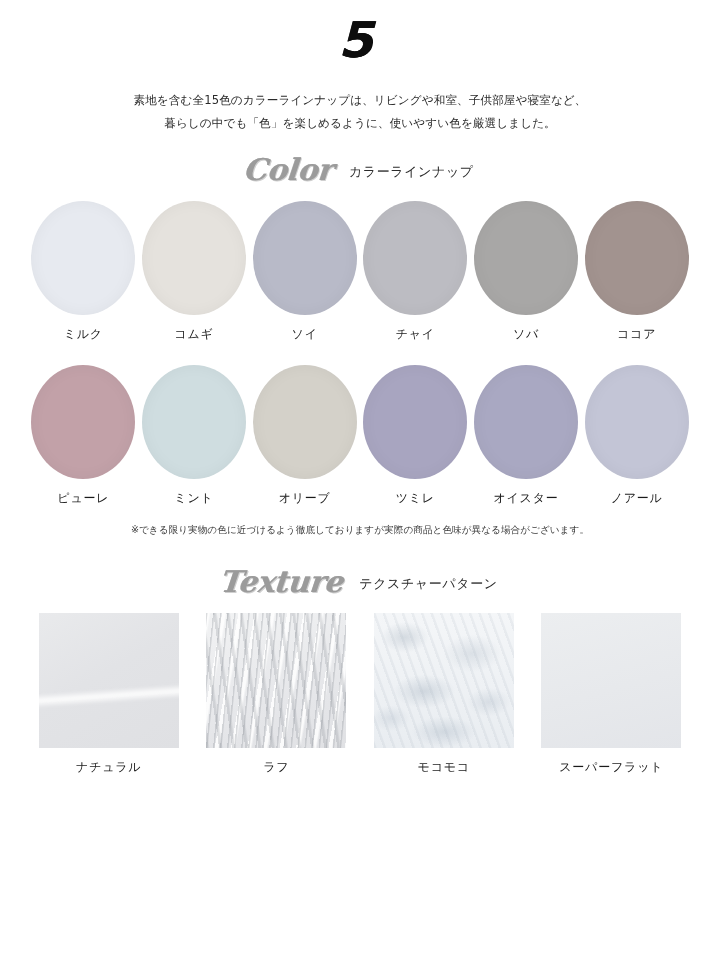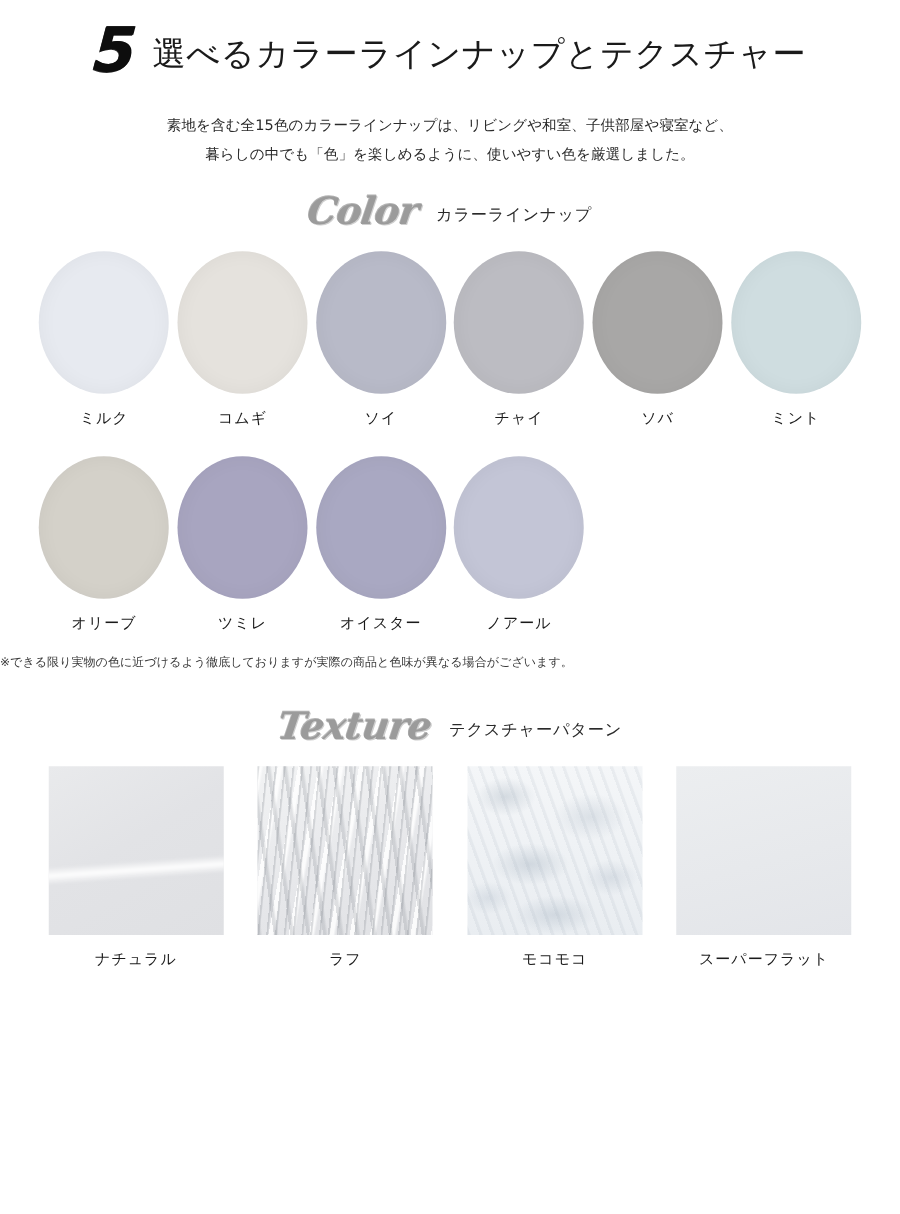--- a/index.html
+++ b/index.html
@@ -115,20 +115,21 @@
   .swatch-label {
     margin-top: 11px;
     font-family: "DejaVu Sans", sans-serif;
     font-size: 12px;
     letter-spacing: 0.8px;
     color: #1a1a1a;
   }
 
   .note {
     margin-top: 17px;
+    text-align: center;
     font-family: "DejaVu Sans", sans-serif;
     font-size: 9.6px;
     color: #3a3a3a;
     letter-spacing: 0.05px;
   }
 
   
   .texture-section { margin-top: 30px; }
 
   .texture-grid {
@@ -210,21 +211,20 @@
   .tex-superflat {
     background: linear-gradient(165deg, #eceef0 0%, #e7e9ec 55%, #e3e5e9 100%);
   }
 </style>
 </head>
 <body>
 
 <div class="header">
   <div class="title-row">
     <span class="section-number">5</span>
-    <span class="title-text">選べるカラーラインナップとテクスチャー</span>
   </div>
   <div class="lead">
     <div>素地を含む全15色のカラーラインナップは、リビングや和室、子供部屋や寝室など、</div>
     <div>暮らしの中でも「色」を楽しめるように、使いやすい色を厳選しました。</div>
   </div>
 </div>
 
 <div class="color-section">
   <div class="script-head">
     <span class="script-word">Color</span>
@@ -246,20 +246,28 @@
       </div>
       <div class="swatch-cell">
         <div class="swatch" style="background: rgb(188, 188, 194);"></div>
         <div class="swatch-label">チャイ</div>
       </div>
       <div class="swatch-cell">
         <div class="swatch" style="background: rgb(168, 167, 166);"></div>
         <div class="swatch-label">ソバ</div>
       </div>
       <div class="swatch-cell">
+        <div class="swatch" style="background: rgb(162, 147, 143);"></div>
+        <div class="swatch-label">ココア</div>
+      </div>
+      <div class="swatch-cell">
+        <div class="swatch" style="background: rgb(194, 161, 168);"></div>
+        <div class="swatch-label">ピューレ</div>
+      </div>
+      <div class="swatch-cell">
         <div class="swatch" style="background: rgb(207, 221, 224);"></div>
         <div class="swatch-label">ミント</div>
       </div>
       <div class="swatch-cell">
         <div class="swatch" style="background: rgb(212, 209, 201);"></div>
         <div class="swatch-label">オリーブ</div>
       </div>
       <div class="swatch-cell">
         <div class="swatch" style="background: rgb(168, 165, 192);"></div>
         <div class="swatch-label">ツミレ</div>

